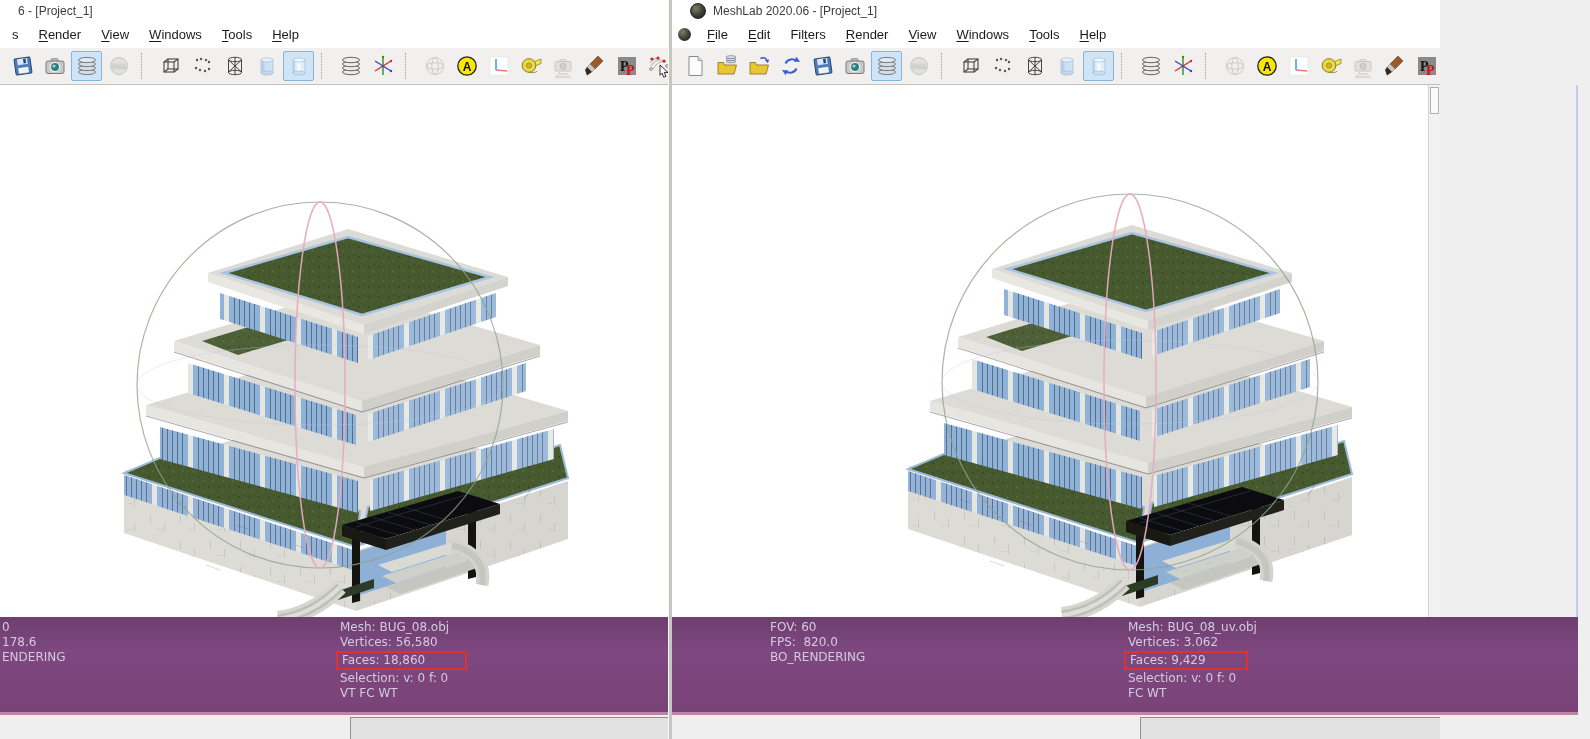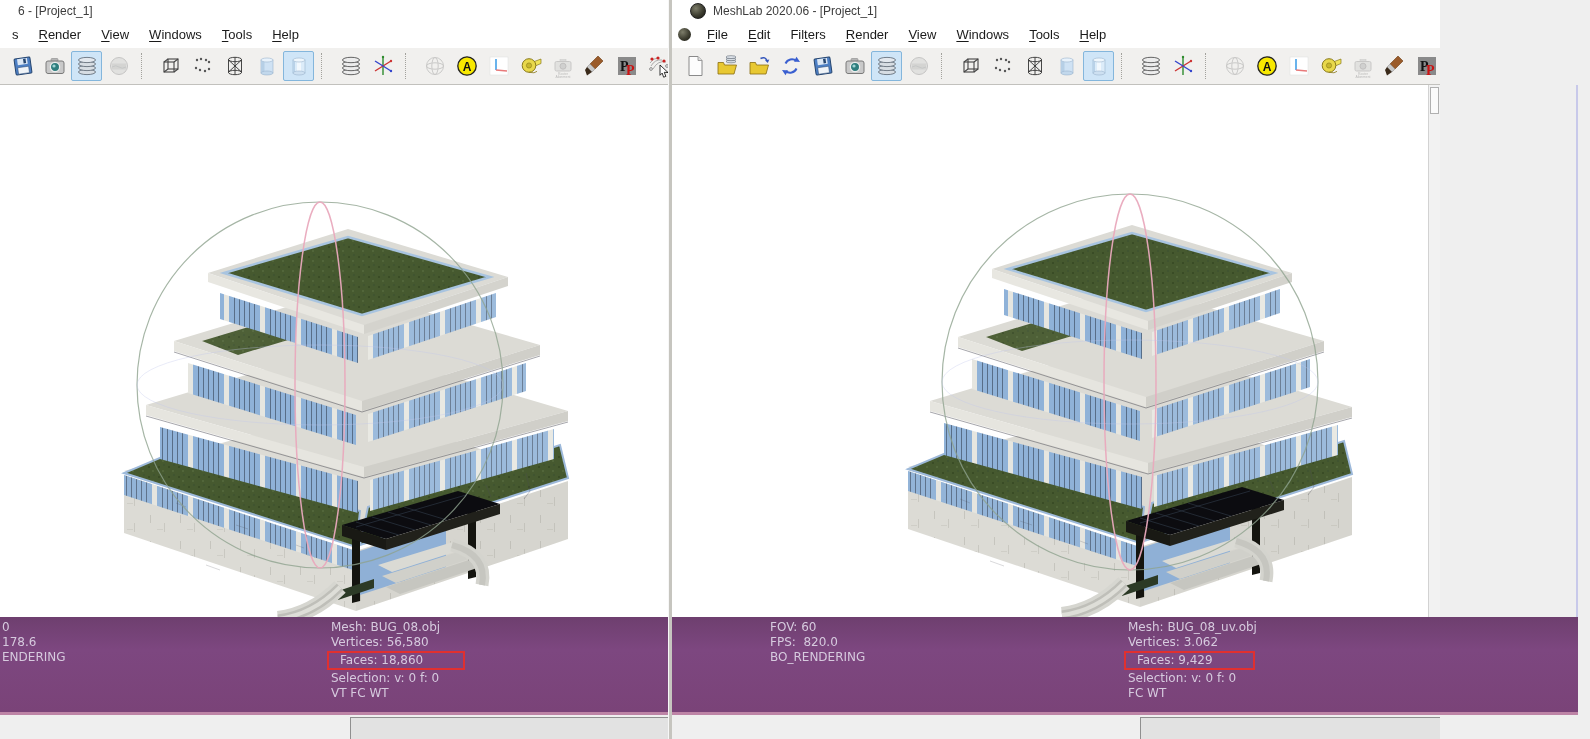--- a/index.html
+++ b/index.html
@@ -40,23 +40,23 @@
   .win-left .viewport{width:668px;}
   .win-right .viewport{width:906px;border-right:2px solid #c8c9ea;box-sizing:border-box;}
   .viewport svg{display:block;}
 
   .hudband{position:absolute;left:0;top:617px;height:95px;width:100%;
     background:linear-gradient(180deg,#6e3f6f 0%,#7d4780 35%,#7a4378 100%);
     border-bottom:3px solid #bd84a6;box-sizing:content-box;}
   .win-right .hudband{width:906px;}
   .hud{position:absolute;top:3px;font-family:"DejaVu Sans",sans-serif;font-size:12px;
        line-height:15px;color:#d6cade;white-space:pre;}
-  .hline.boxed{border:2px solid #e03030;padding:0 40px 1px 11px;margin:1px 0 1px -4px;
+  .hline.boxed{border:2px solid #e03030;padding:0 40px 1px 4px;margin:1px 0 1px -4px;
                width:max-content;line-height:14px;}
-  .win-left  .hud-l{left:2px;}   .win-left  .hud-r{left:331px;}
+  .win-left  .hud-l{left:2px;}   .win-left  .hud-r{left:340px;}
   .win-right .hud-l{left:98px;}  .win-right .hud-r{left:456px;}
 
   .bottompanel{position:absolute;left:0;top:715px;height:24px;width:100%;background:#efefef;}
   .panel-box{position:absolute;top:2px;bottom:0;right:0;background:#e2e2e2;
              border-top:1px solid #8f8f8f;border-left:1px solid #8f8f8f;}
   .win-left .panel-box{left:350px;}
   .win-right .panel-box{left:468px;}
 
   .vscroll{position:absolute;right:0;top:85px;width:12px;height:627px;background:#f2f2f2;
            border-left:1px solid #d2d2d2;box-sizing:border-box;}

